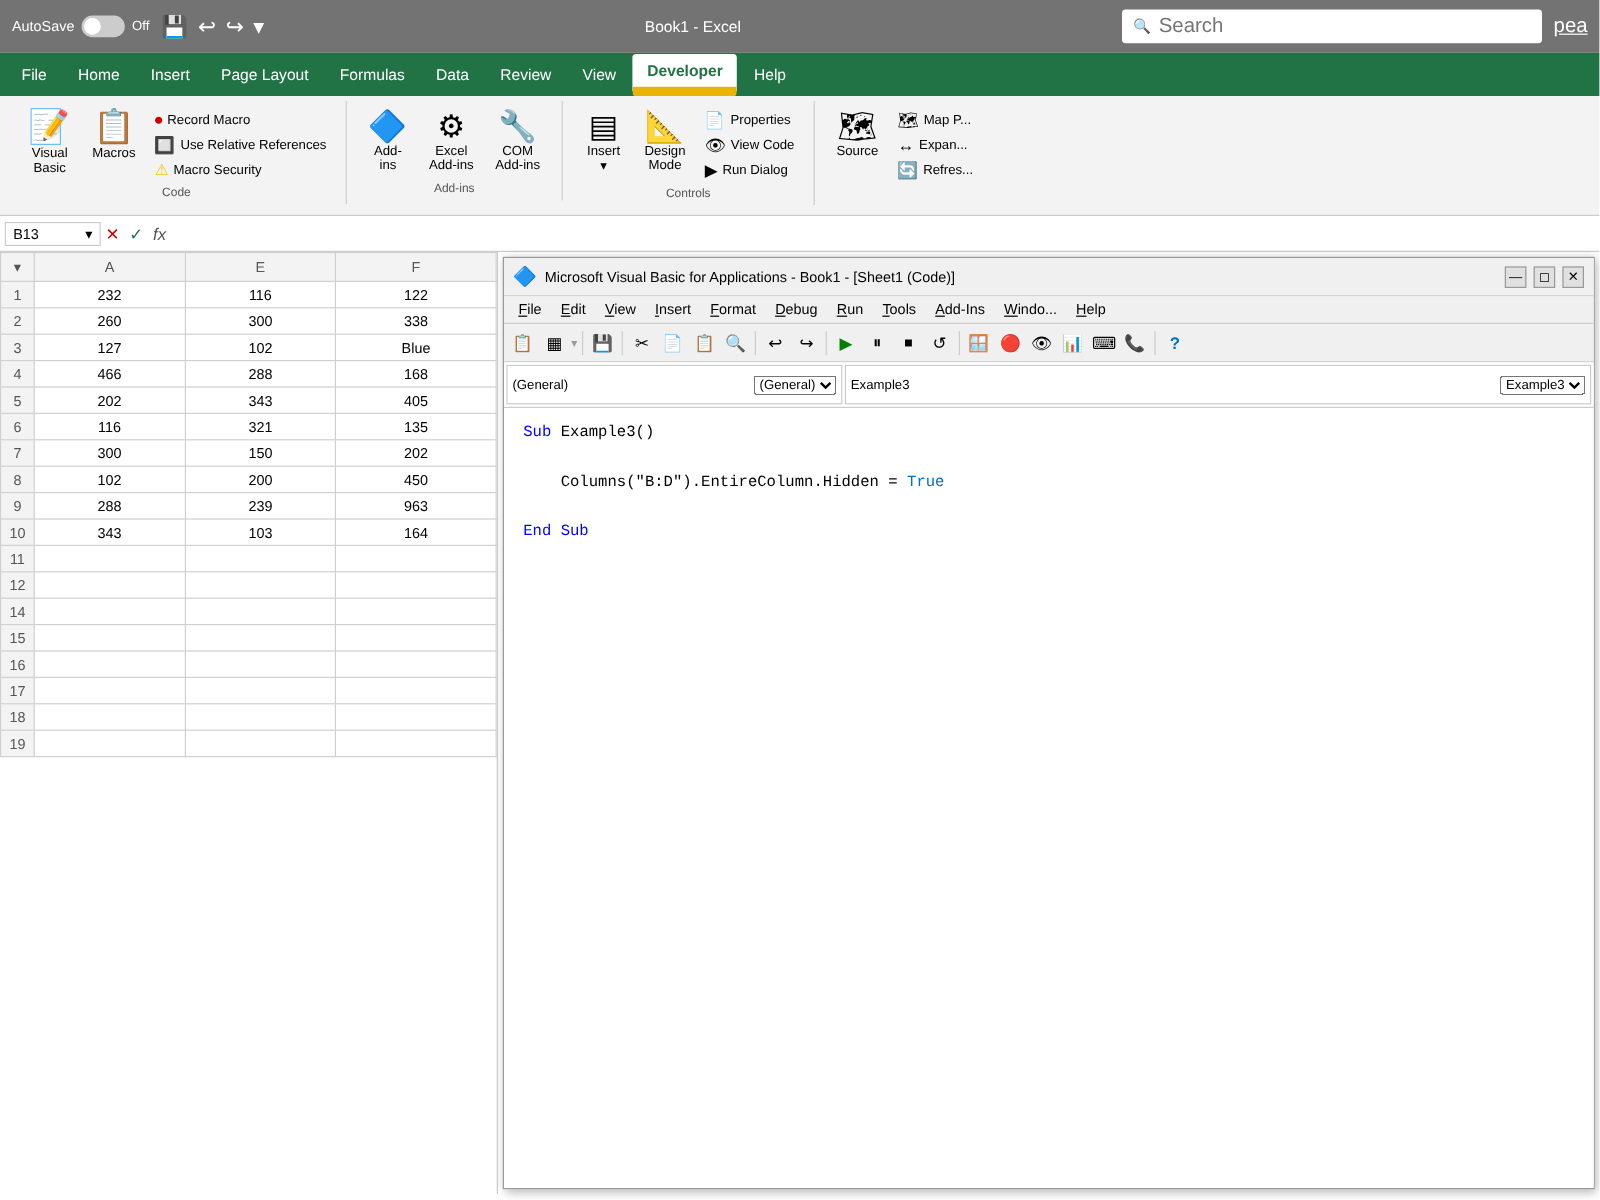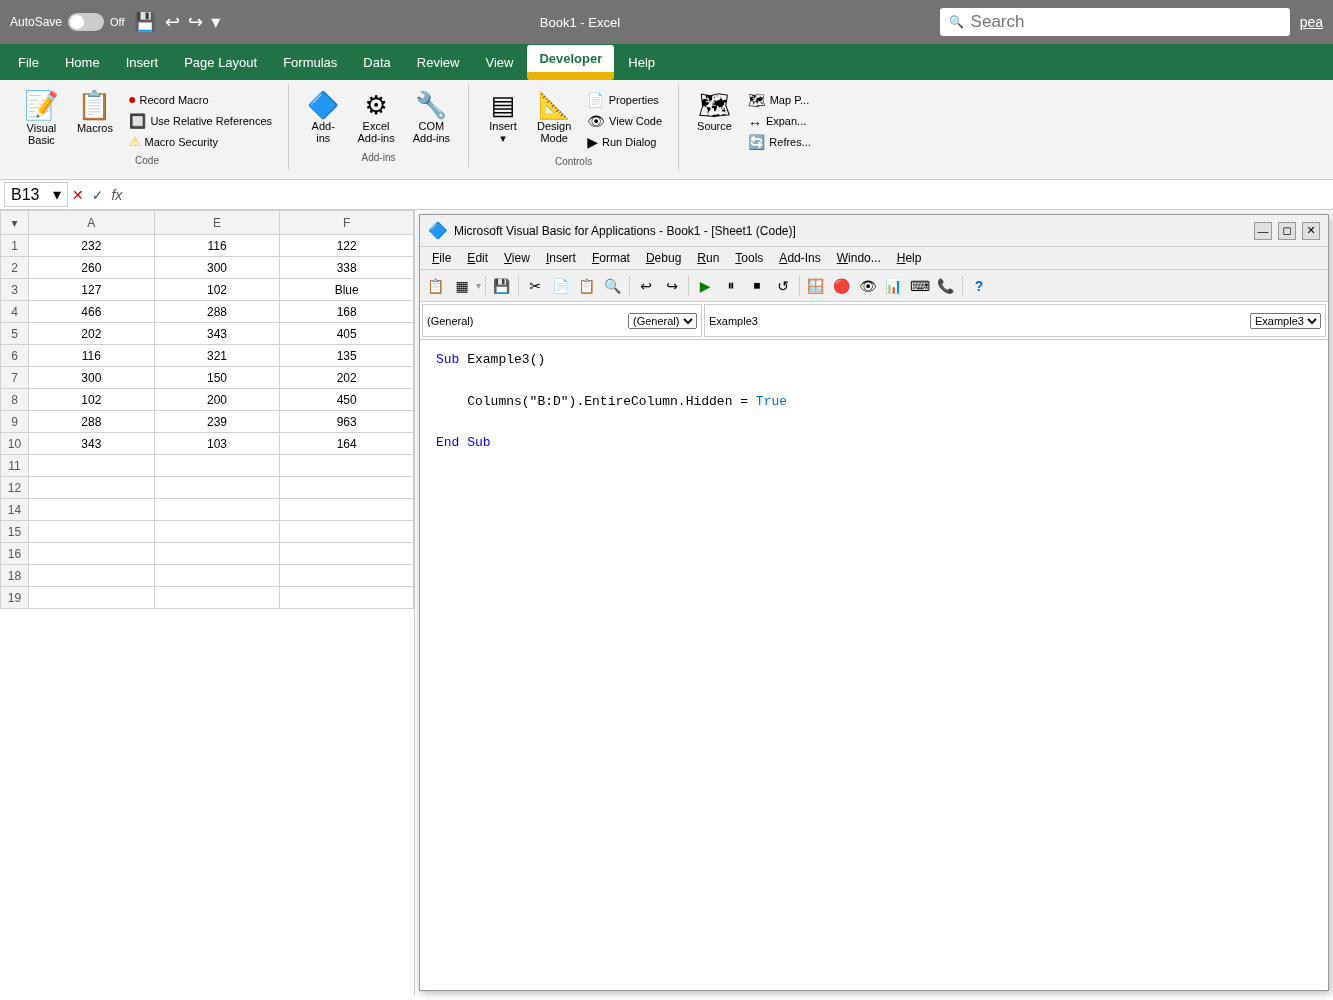--- a/index.html
+++ b/index.html
@@ -11,21 +11,21 @@
     }
     #title-bar .autosave { display: flex; align-items: center; gap: 6px; font-size: 12px; }
     #title-bar .toggle { background: #ccc; border-radius: 10px; width: 36px; height: 18px; display: inline-flex; align-items: center; padding: 2px; cursor: pointer; }
     #title-bar .toggle-knob { background: white; border-radius: 50%; width: 14px; height: 14px; }
     #title-bar .off-label { font-size: 11px; color: white; }
     .title-icons { display: flex; align-items: center; gap: 8px; }
     .title-icon { font-size: 18px; color: white; cursor: pointer; }
     .workbook-title { flex: 1; text-align: center; font-size: 13px; color: white; }
     .search-box { display: flex; align-items: center; background: white; border-radius: 3px; padding: 4px 10px; gap: 6px; width: 350px; }
     .search-box input { border: none; outline: none; font-size: 17px; width: 280px; color: #333; }
-    .user-area { color: white; font-size: 14px; text-decoration: underline; }
+    .user-area { color: white; font-size: 17px; text-decoration: underline; }
 
     
     #menu-bar {
       display: flex; align-items: center; background: #217346; color: white; height: 36px; padding: 0 6px; gap: 2px;
     }
     .menu-item { padding: 6px 12px; cursor: pointer; font-size: 13px; border-radius: 3px; color: white; }
     .menu-item.active { background: #ffffff; color: #217346; font-weight: 600; border-bottom: 8px solid #eab308; }
 
     
     #ribbon {
@@ -38,21 +38,21 @@
     .ribbon-btn-large { display: flex; flex-direction: column; align-items: center; justify-content: center; padding: 4px 8px; cursor: pointer; border-radius: 3px; min-width: 48px; gap: 2px; font-size: 11px; text-align: center; }
     .ribbon-btn-large .btn-icon { font-size: 28px; line-height: 1; }
     .ribbon-btn-small { display: flex; align-items: center; gap: 4px; padding: 2px 6px; cursor: pointer; border-radius: 2px; font-size: 11px; white-space: nowrap; }
     .ribbon-small-group { display: flex; flex-direction: column; gap: 1px; padding-top: 2px; }
     .ribbon-icon-sm { font-size: 14px; }
 
     
     #formula-bar {
       display: flex; align-items: center; height: 30px; border-bottom: 1px solid #ccc; background: white; padding: 0 4px; gap: 4px;
     }
-    .cell-ref { width: 64px; border: 1px solid #ccc; padding: 2px 6px; font-size: 16px; display: flex; align-items: center; justify-content: space-between; }
+    .cell-ref { width: 80px; border: 1px solid #ccc; padding: 2px 6px; font-size: 12px; display: flex; align-items: center; justify-content: space-between; }
     .formula-icons { display: flex; gap: 8px; align-items: center; color: #555; font-size: 14px; }
     .formula-input { flex: 1; border: none; outline: none; font-size: 12px; padding: 2px 6px; }
 
     
     #spreadsheet-area { display: flex; height: calc(1000px - 44px - 36px - 105px - 30px); }
     #excel-grid { width: 415px; flex-shrink: 0; overflow: hidden; border-right: 1px solid #ccc; }
 
     
     .grid-table { border-collapse: collapse; width: 100%; }
     .grid-table th, .grid-table td { border: 1px solid #d0d0d0; text-align: center; font-size: 12px; }
@@ -356,20 +356,26 @@
             <td class="grid-cell"></td>
             <td class="grid-cell"></td>
           </tr>
           <tr>
             <th class="row-header">16</th>
             <td class="grid-cell"></td>
             <td class="grid-cell"></td>
             <td class="grid-cell"></td>
           </tr>
           <tr>
+            <th class="row-header">17</th>
+            <td class="grid-cell"></td>
+            <td class="grid-cell"></td>
+            <td class="grid-cell"></td>
+          </tr>
+          <tr>
             <th class="row-header">18</th>
             <td class="grid-cell"></td>
             <td class="grid-cell"></td>
             <td class="grid-cell"></td>
           </tr>
           <tr>
             <th class="row-header">19</th>
             <td class="grid-cell"></td>
             <td class="grid-cell"></td>
             <td class="grid-cell"></td>

